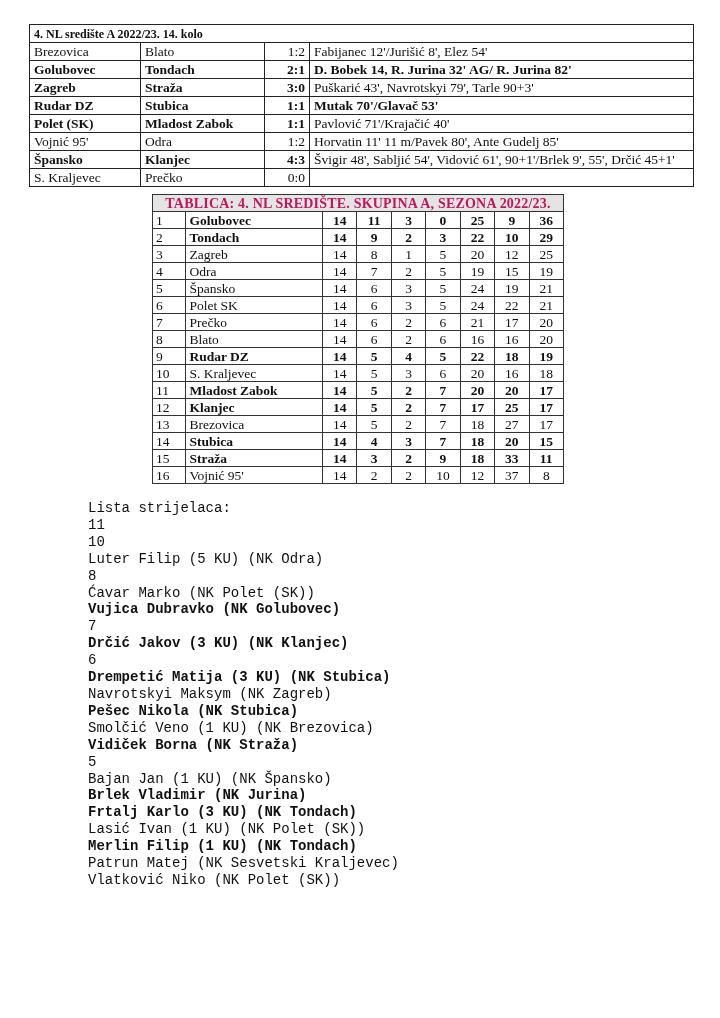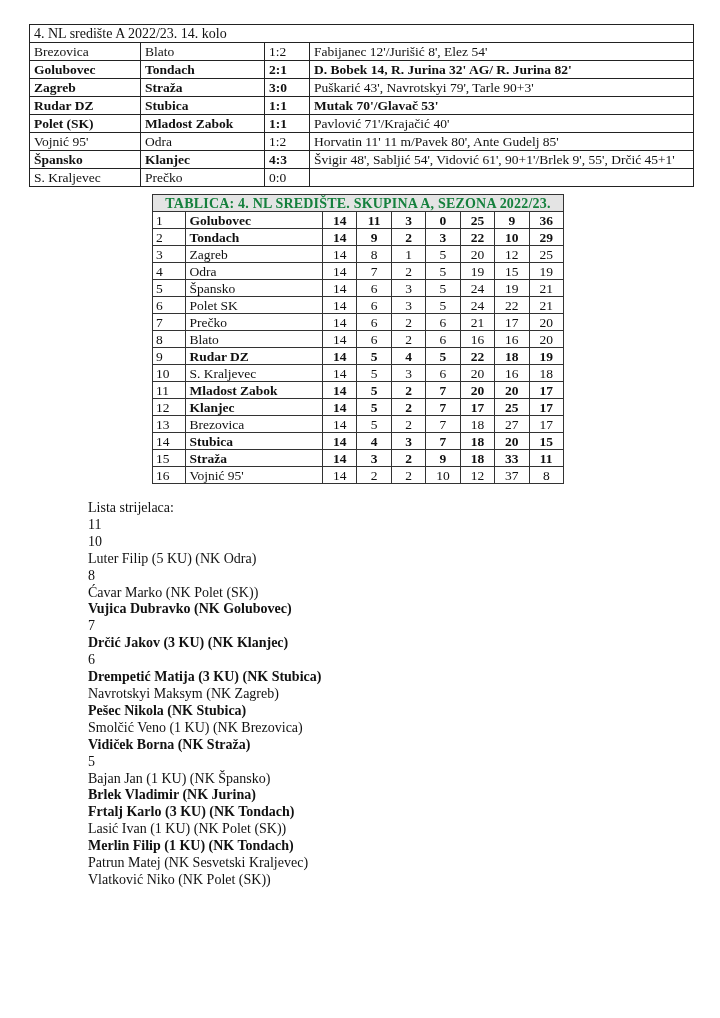--- a/index.html
+++ b/index.html
@@ -14,24 +14,24 @@
     border-collapse: collapse;
   }
   .results td {
     border: 1px solid #222;
     padding: 0 4px;
     height: 17px;
     line-height: 16px;
     white-space: nowrap;
     font-size: 13.5px;
   }
-  .results .title-cell { font-weight: normal; font-size: 14px; }
+  .results .title-cell { font-weight: bold; font-size: 12px; }
   .results td.c1 { width: 102px; }
   .results td.c2 { width: 115px; }
-  .results td.c3 { width: 36px; text-align: left; }
+  .results td.c3 { width: 36px; text-align: right; }
   .results tr.b td { font-weight: bold; }
 
   .standings {
     position: absolute; left: 152px; top: 194px; width: 412px;
     border-collapse: collapse;
   }
   .standings td {
     border: 1px solid #333;
     height: 16px; line-height: 15px;
     padding: 0 3px;
@@ -48,21 +48,21 @@
   }
   .standings td.pos { width: 26px; }
   .standings td.team { width: 128px; }
   .standings td.n { text-align: center; width: 27px; }
   .standings tr.b td { font-weight: bold; }
 
   .scorers {
     position: absolute; left: 88px; top: 500px;
     font-size: 14px; line-height: 16.9px;
   }
-  .scorers .line { white-space: nowrap; }
+  .scorers .line { white-space: nowrap; font-family: Liberation Mono, monospace; }
   .scorers .line.b { font-weight: bold; }
 </style>
 </head>
 <body>
 
 <table class="results">
   <tbody id="results-body">
     <tr>
       <td colspan="4" class="title-cell">4. NL središte A 2022/23. 14. kolo</td>
     </tr>
@@ -113,21 +113,21 @@
         <td class="c2">Prečko</td>
         <td class="c3">0:0</td>
         <td class="c4"></td>
       </tr>
     </tbody>
 </table>
 
 <table class="standings">
   <tbody id="standings-body">
     <tr>
-      <td colspan="9" class="hdr" style="background: rgb(228, 228, 228); color: #15803d;">TABLICA: 4. NL SREDIŠTE. SKUPINA A, SEZONA 2022/23.</td>
+      <td colspan="9" class="hdr" style="background: rgb(228, 228, 228); color: #be185d;">TABLICA: 4. NL SREDIŠTE. SKUPINA A, SEZONA 2022/23.</td>
     </tr>
   <tr class="b">
         <td class="pos" style="font-weight: normal;">1</td>
         <td class="team">Golubovec</td>
         <td class="n">14</td>
         <td class="n">11</td>
         <td class="n">3</td>
         <td class="n">0</td>
         <td class="n">25</td>
         <td class="n">9</td>

